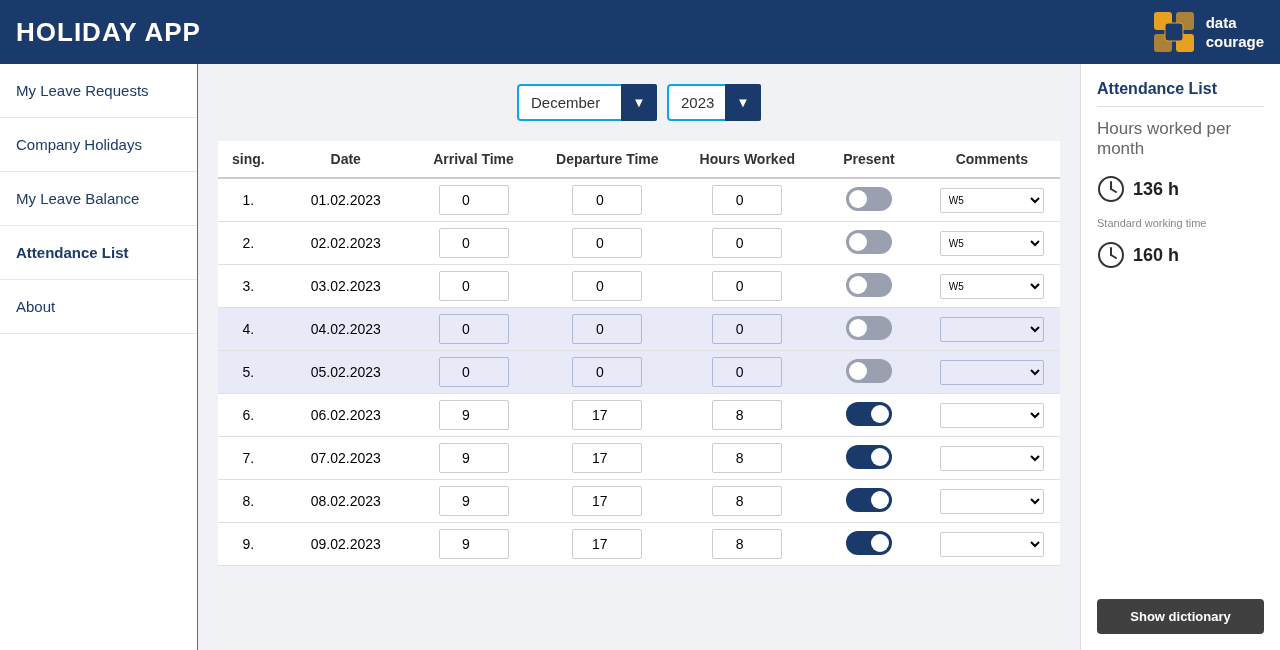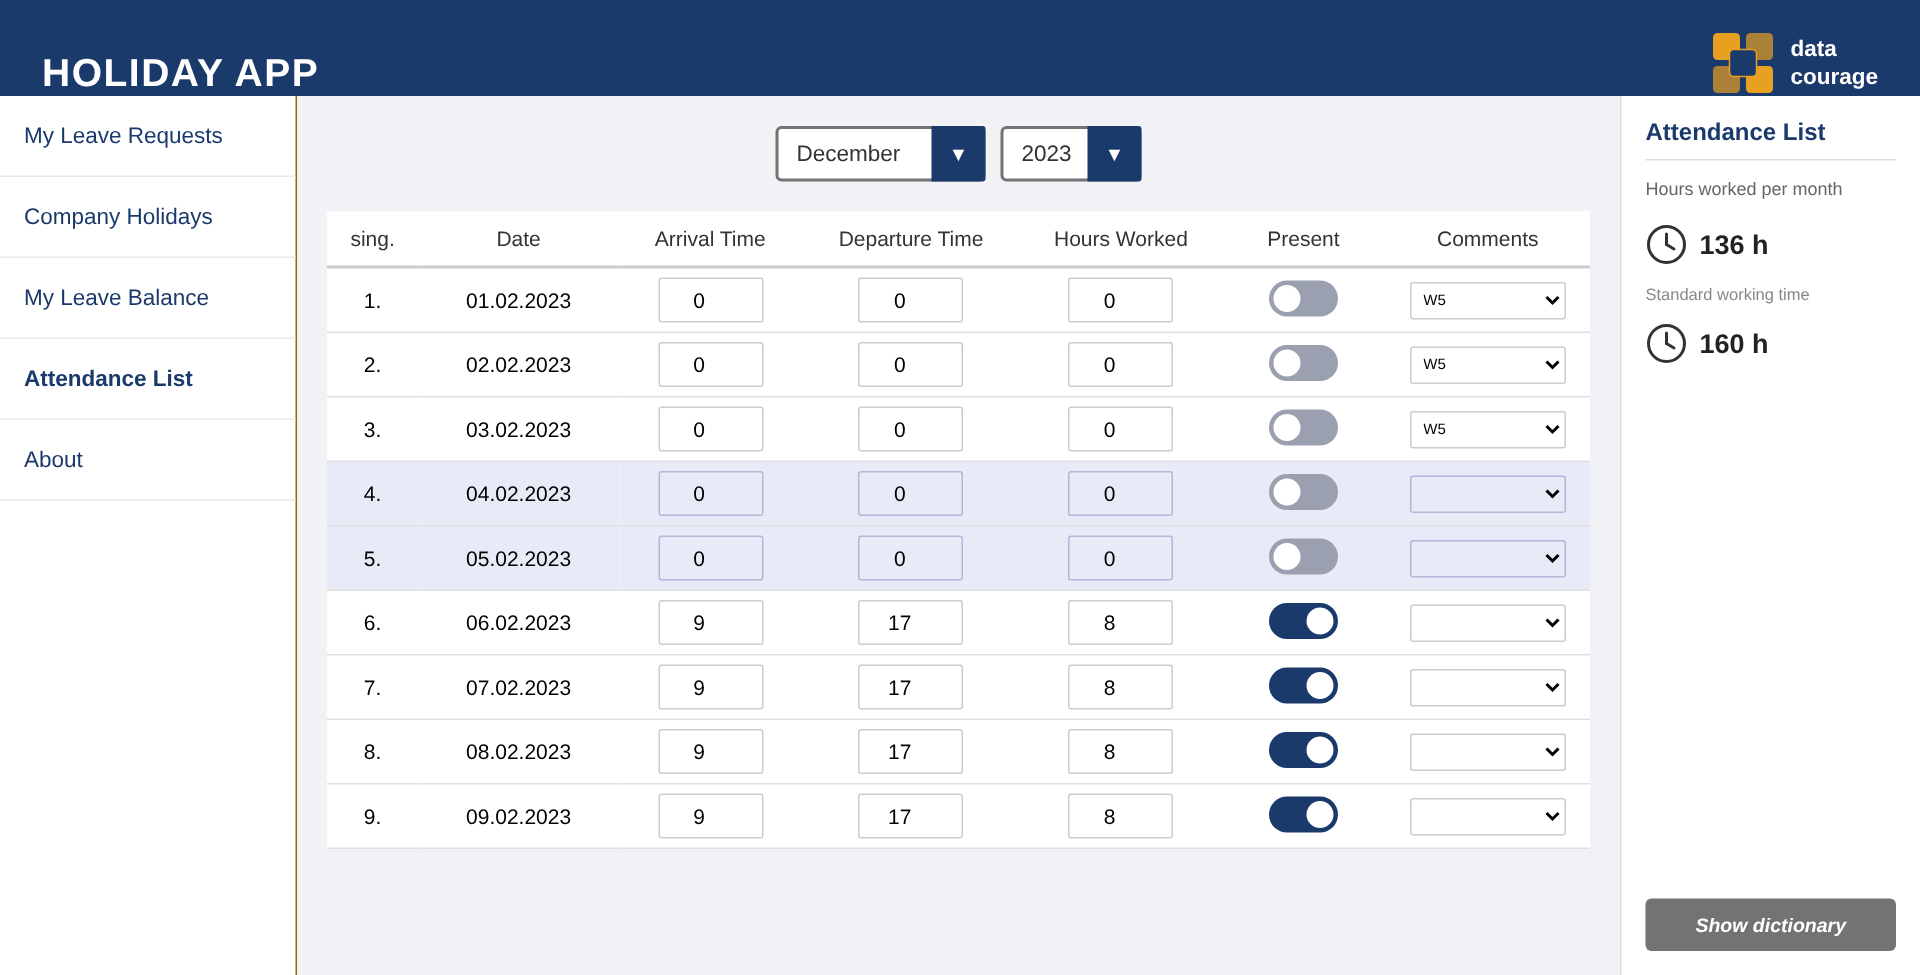--- a/index.html
+++ b/index.html
@@ -3,23 +3,23 @@
   <meta charset="utf-8">
   <style>
     * { box-sizing: border-box; margin: 0; padding: 0; }
     body { font-family: Arial, sans-serif; background: #f0f2f5; height: 650px; overflow: hidden; display: flex; flex-direction: column; }
 
     
     .header {
       background: #1a3a6b;
       height: 64px;
       display: flex;
-      align-items: flex-end;
+      align-items: center;
       justify-content: space-between;
-      padding: 0 28px;
+      padding: 0 16px;
       flex-shrink: 0;
     }
     .header-title {
       color: white;
       font-size: 26px;
       font-weight: 900;
       letter-spacing: 1px;
     }
     .logo-area {
       display: flex;
@@ -74,21 +74,21 @@
     
     .selector-row {
       display: flex;
       gap: 10px;
       margin-bottom: 20px;
       justify-content: center;
     }
     .month-select, .year-select {
       padding: 8px 12px;
       font-size: 15px;
-      border: 2px solid #737373;
+      border: 2px solid #0ea5e9;
       border-radius: 4px;
       background: white;
       cursor: pointer;
       appearance: none;
       -webkit-appearance: none;
       color: #333;
     }
     .select-wrapper {
       position: relative;
       display: inline-flex;
@@ -116,21 +116,21 @@
     .attendance-table {
       width: 100%;
       border-collapse: collapse;
       background: white;
     }
     .attendance-table th {
       padding: 10px 8px;
       text-align: center;
       font-size: 14px;
       color: #333;
-      font-weight: 400;
+      font-weight: 700;
       border-bottom: 2px solid #ccc;
       background: white;
     }
     .attendance-table td {
       padding: 6px 4px;
       text-align: center;
       font-size: 14px;
       border-bottom: 1px solid #e0e0e0;
     }
     .row-normal { background: white; }
@@ -200,21 +200,21 @@
       gap: 12px;
     }
     .panel-title {
       font-size: 16px;
       font-weight: 700;
       color: #1a3a6b;
       border-bottom: 1px solid #ddd;
       padding-bottom: 8px;
     }
     .panel-label {
-      font-size: 12px;
+      font-size: 17px;
       color: #666;
       margin-bottom: 4px;
     }
     .panel-stat {
       display: flex;
       align-items: center;
       gap: 8px;
       margin-bottom: 2px;
     }
     .clock-icon {
@@ -226,30 +226,29 @@
       font-size: 18px;
       font-weight: 700;
       color: #222;
     }
     .stat-sublabel {
       font-size: 11px;
       color: #888;
     }
     .show-dict-btn {
       margin-top: auto;
-      background: #737373;
+      background: #404040;
       color: white;
       border: none;
       padding: 10px 9px;
       font-size: 13px;
       font-weight: 600;
       border-radius: 4px;
       cursor: pointer;
       width: 100%;
-      font-style: italic;
     }
 
     .col-sing { width: 50px; }
     .col-date { width: 110px; }
     .col-arrival { width: 100px; }
     .col-departure { width: 120px; }
     .col-hours { width: 110px; }
     .col-present { width: 90px; }
     .col-comments { width: 110px; }
   </style>

